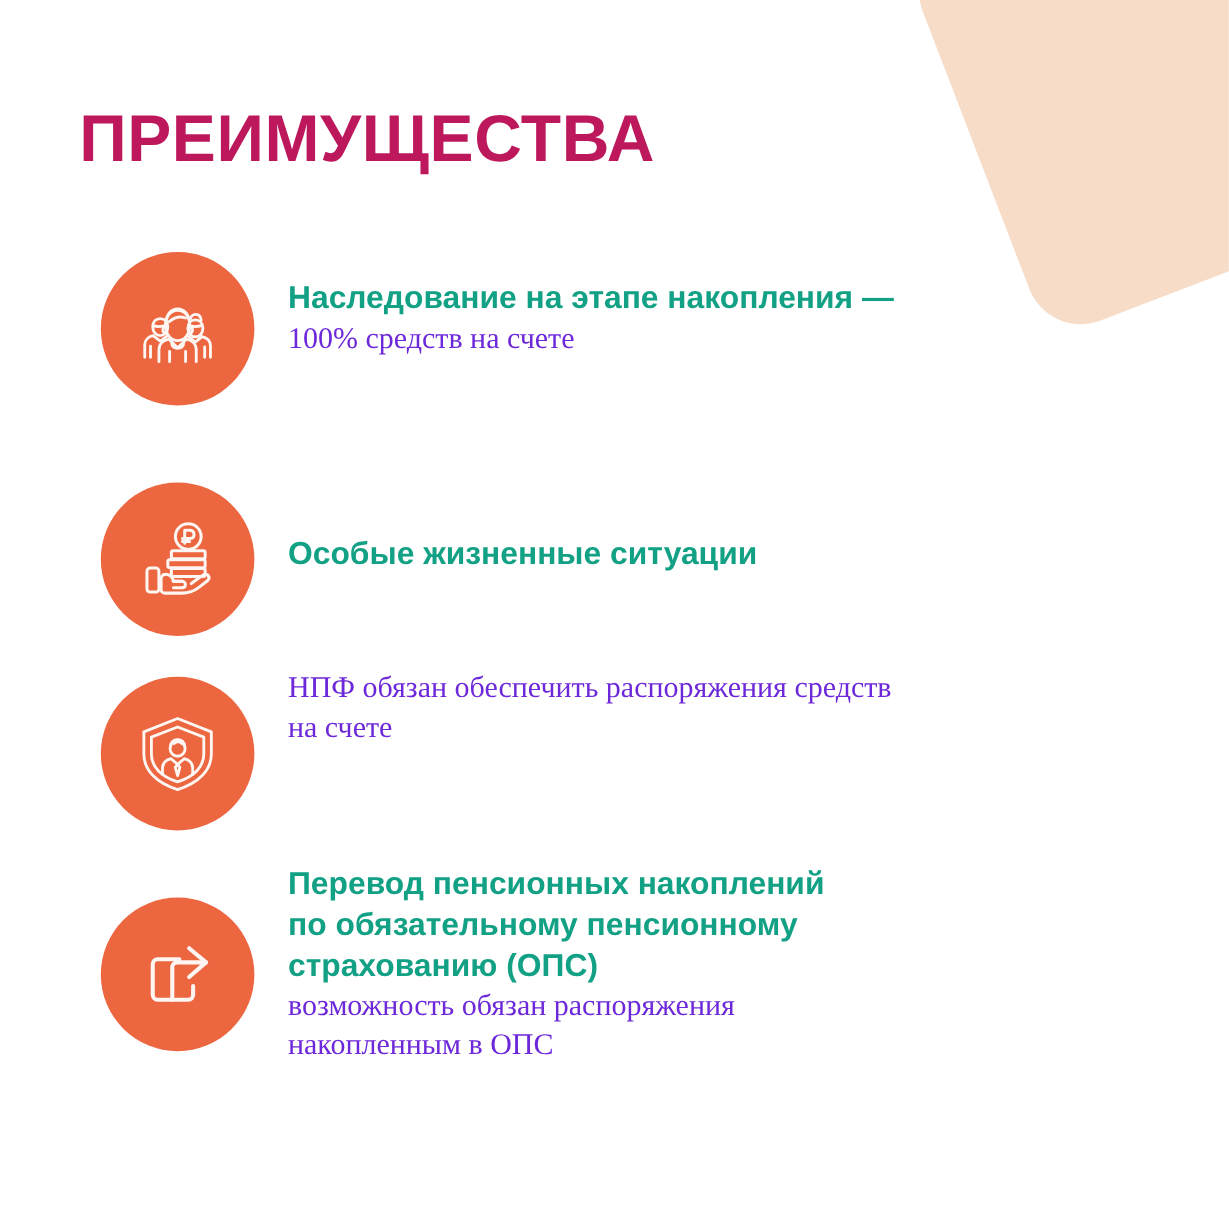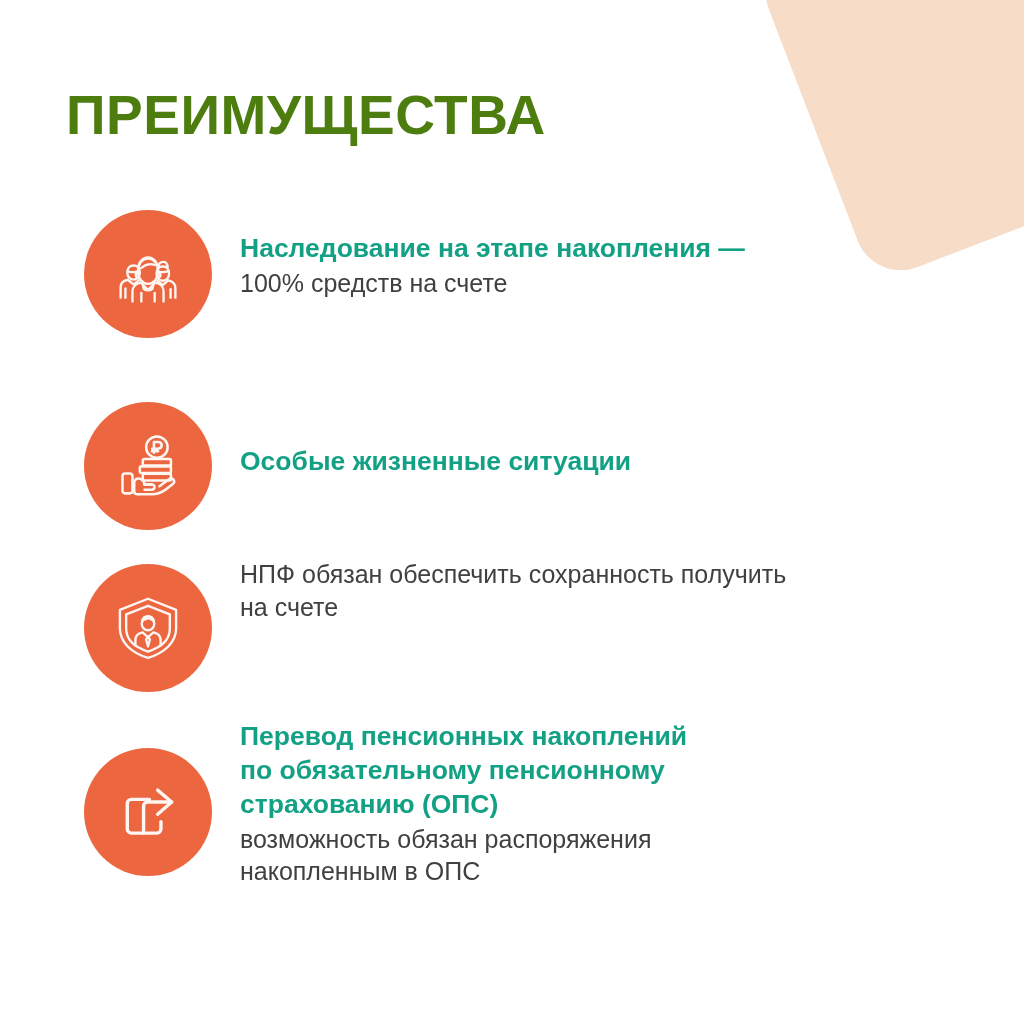--- a/index.html
+++ b/index.html
@@ -39,21 +39,21 @@
 
   
   .title {
     position: absolute;
     left: 66px;
     top: 50px;
     font-size: 55px;
     line-height: 1.05;
     font-weight: 700;
     letter-spacing: 0.5px;
-    color: #4d7c0f;
+    color: #be185d;
     z-index: 3;
     white-space: nowrap;
   }
 
   
   .benefits {
     position: absolute;
     left: 16px;
     top: 196px;
     width: 1024px;
@@ -106,26 +106,27 @@
   .benefit-head {
     color: #13A185;
     font-weight: 700;
     font-size: 26.5px;
     line-height: 1.28;
     margin: 0 0 1px 0;
     white-space: pre-line;
   }
 
   .benefit-body {
-    color: #404040;
+    color: #6d28d9;
     font-weight: 400;
     font-size: 25px;
     line-height: 1.31;
     margin: 0;
     white-space: pre-line;
+    font-family: Liberation Serif, serif;
   }
 </style>
 </head>
 <body>
 
 <div id="slide">
 
   <div class="deco-shape"></div>
 
   <h1 class="title">ПРЕИМУЩЕСТВА</h1>
@@ -199,21 +200,21 @@
           <path d="M41.5 44c0-5.6 3.8-9.4 8.5-9.4s8.5 3.8 8.5 9.4c0 5.2-3.8 9-8.5 9s-8.5-3.8-8.5-9z"></path>
           <path d="M42.3 41.6c.4-4.6 3.4-7.4 7.7-7.4s7.3 2.8 7.7 7.4"></path>
           <path d="M46 38.6c2.8-2 6.6-2.2 9 .2"></path>
 
           <path d="M33 73.5V66c0-5 3.9-9 9.6-10.2l7.4 6.4 7.4-6.4C63.1 57 67 61 67 66v7.5"></path>
 
           <path d="M50 62.2l-2.6 3.4 2.6 9.3 2.6-9.3-2.6-3.4z"></path>
         </svg>
       </div>
       <div class="benefit-text">
-        <p class="benefit-body">НПФ обязан обеспечить сохранность получить
+        <p class="benefit-body">НПФ обязан обеспечить распоряжения средств
 на счете</p>
       </div>
     </div>
 
     <div class="benefit-row r4">
       <div class="icon-badge">
         <svg viewBox="0 0 100 100" fill="none" stroke="#FDF6F2" stroke-width="4.6" stroke-linecap="round" stroke-linejoin="round" aria-hidden="true">
 
           <path d="M52 33H27.5C24.5 33 22 35.5 22 38.5V73c0 3 2.5 5.5 5.5 5.5H62c3 0 5.5-2.5 5.5-5.5V63"></path>
 

